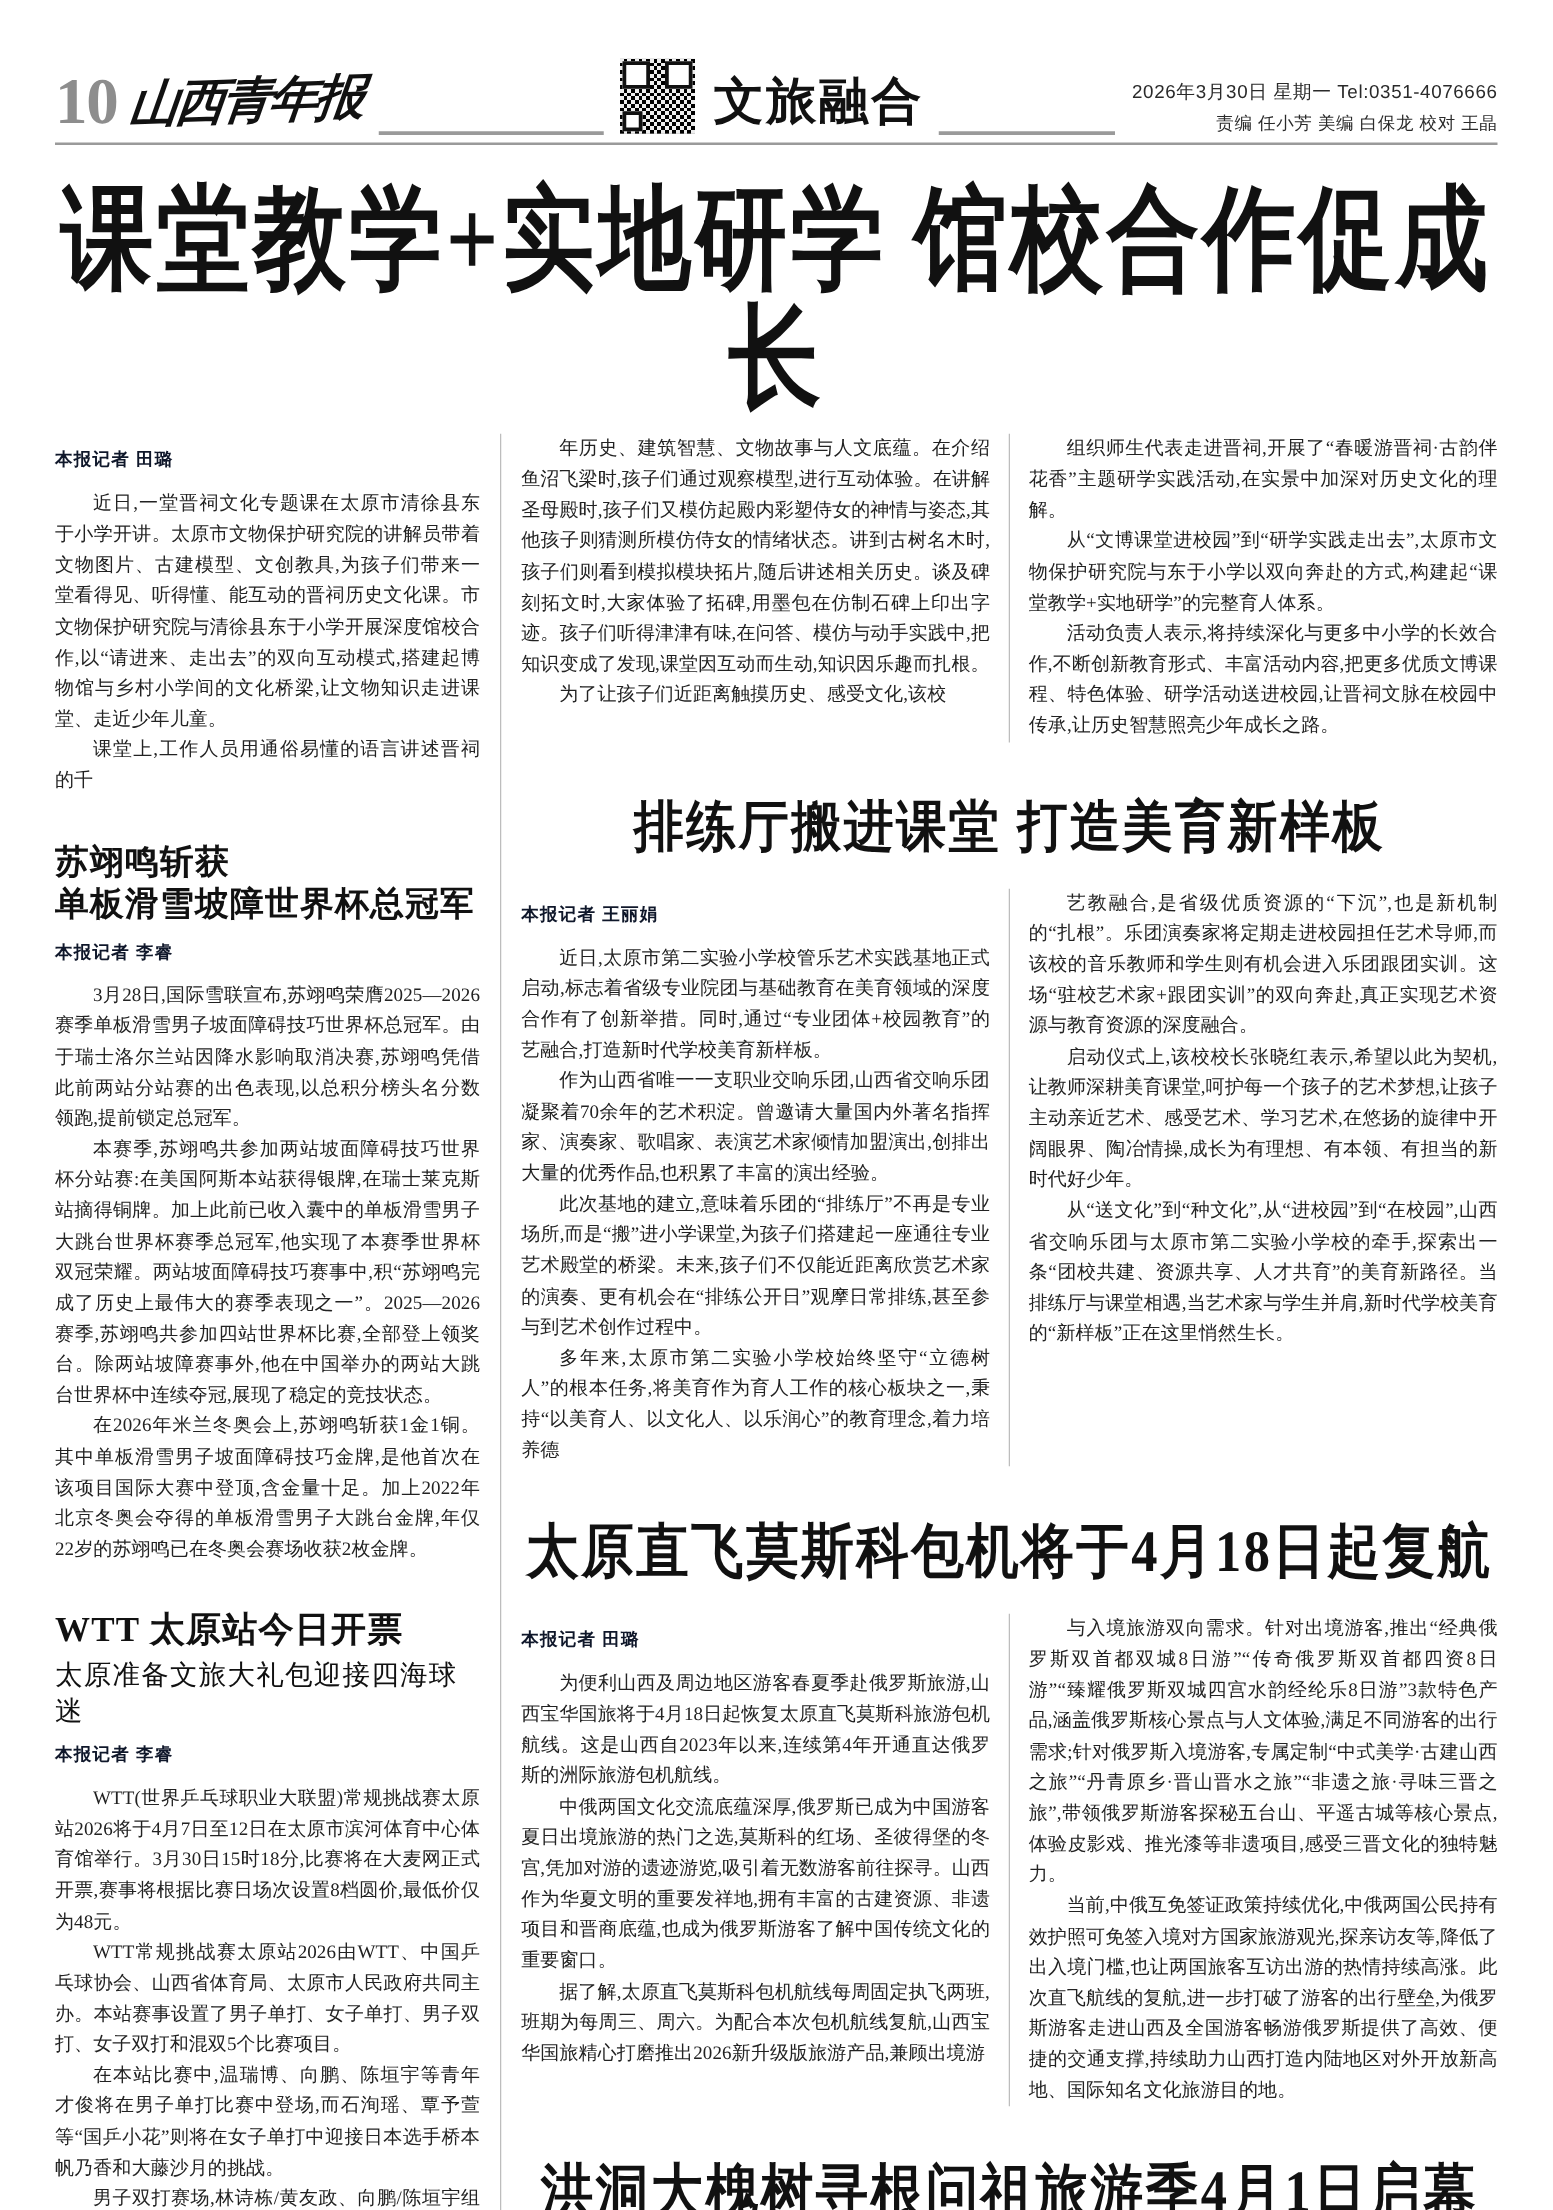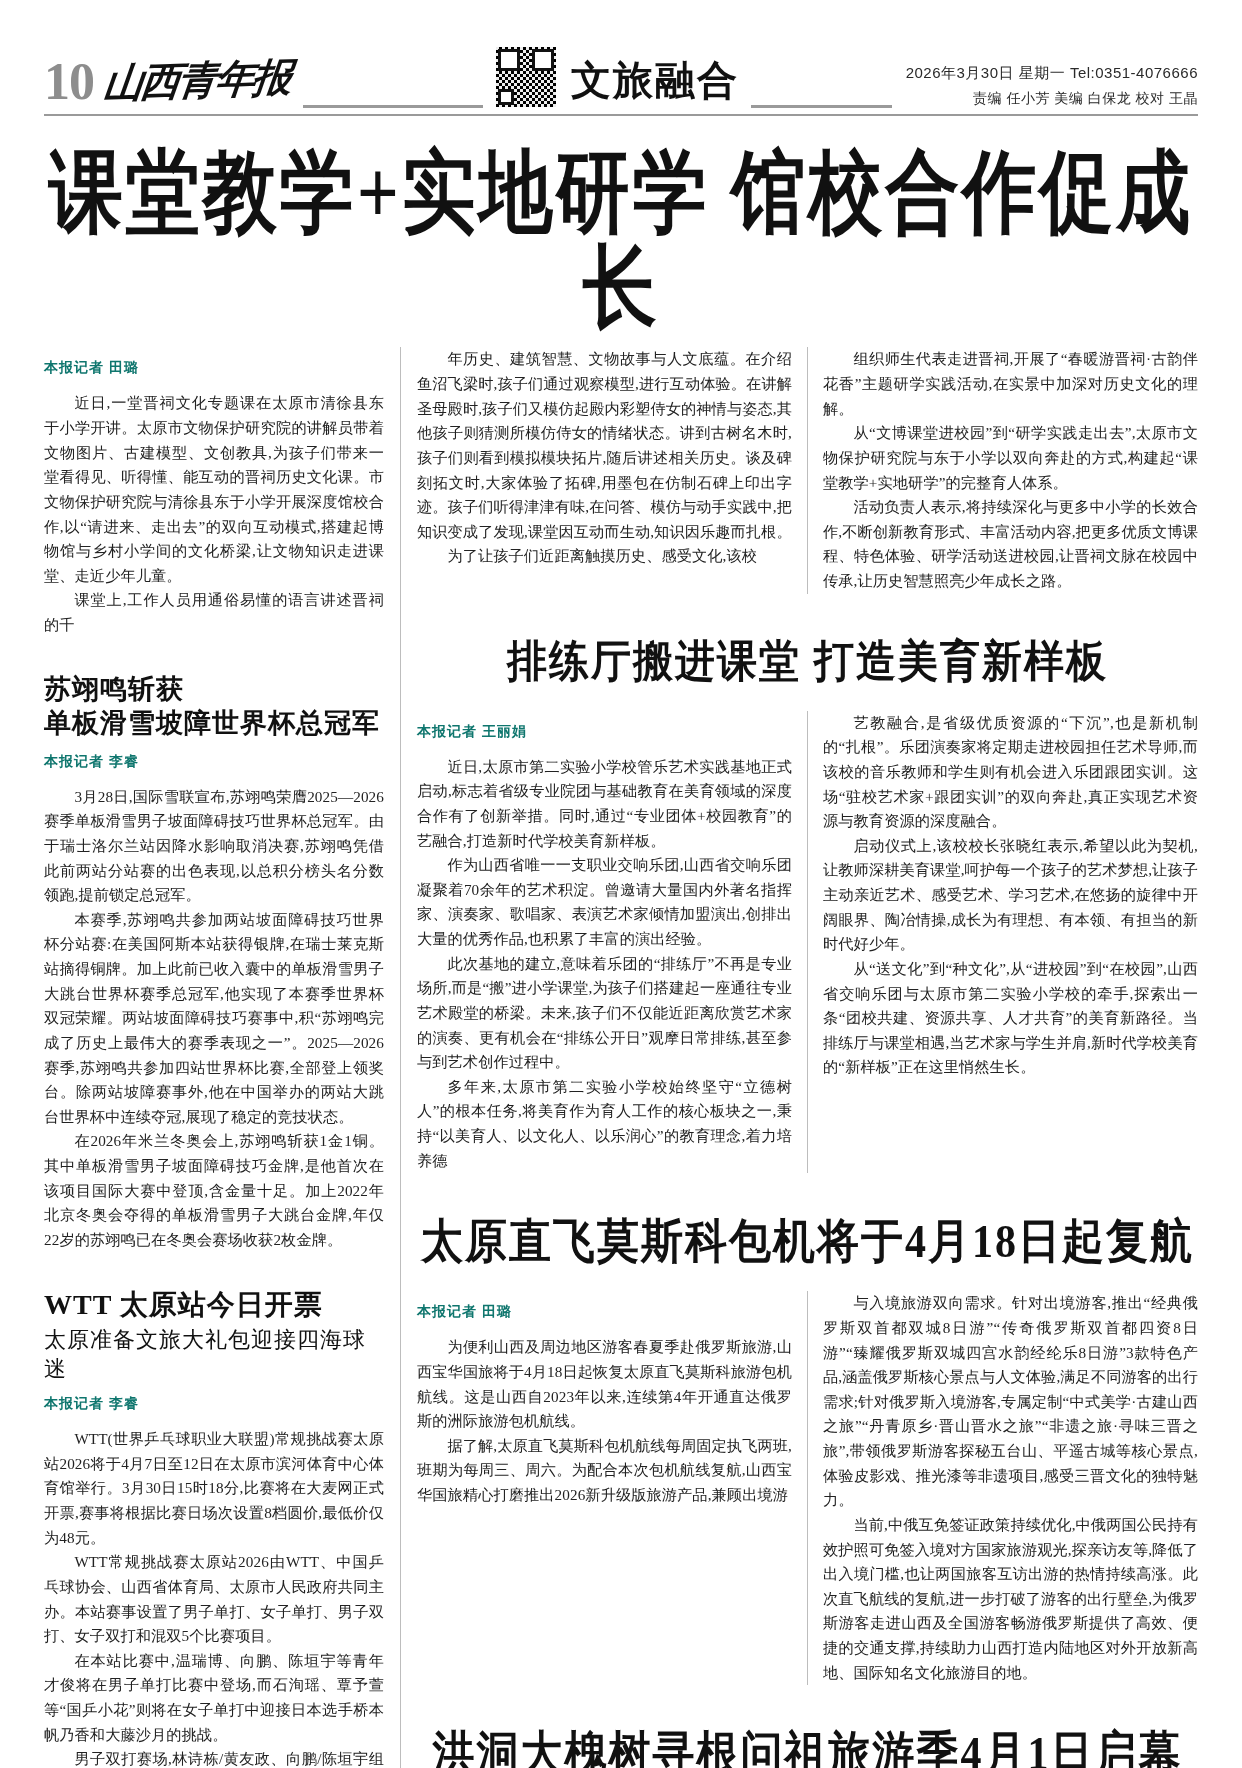--- a/index.html
+++ b/index.html
@@ -82,21 +82,21 @@
   .vline { width:1px; background:#bdbdbd; margin:0 16px; flex:0 0 1px; }
   .colR { flex:1 1 auto; }
 
   .two-sub { display:flex; }
   .sub { flex:1 1 0; }
   .subline { width:1px; background:#bdbdbd; margin:0 15px; flex:0 0 1px; }
 
   
   .byline {
     font-family:"Liberation Sans","DejaVu Sans",sans-serif;
-    font-size:14px; font-weight:700; color:#0f766e;
+    font-size:14px; font-weight:700; color:#0f172a;
     margin:12px 0 14px 0; letter-spacing:1px;
   }
   p.body {
     font-size:15.2px; line-height:1.62; text-align:justify;
     margin:0 0 0 0; text-indent:2em; color:#222;
     font-family:"Liberation Serif","DejaVu Serif",serif;
     letter-spacing:0.1px;
   }
   p.body + p.body { margin-top:0; }
 
@@ -226,20 +226,21 @@
       </div>
 
       <div class="sep-gap-lg"></div>
 
       <div>
         <div class="hl-big-serif">太原直飞莫斯科包机将于4月18日起复航</div>
         <div class="two-sub" style="margin-top:22px;">
           <div class="sub">
             <div class="byline">本报记者  田璐</div>
             <p class="body">为便利山西及周边地区游客春夏季赴俄罗斯旅游,山西宝华国旅将于4月18日起恢复太原直飞莫斯科旅游包机航线。这是山西自2023年以来,连续第4年开通直达俄罗斯的洲际旅游包机航线。</p>
+            <p class="body">中俄两国文化交流底蕴深厚,俄罗斯已成为中国游客夏日出境旅游的热门之选,莫斯科的红场、圣彼得堡的冬宫,凭加对游的遗迹游览,吸引着无数游客前往探寻。山西作为华夏文明的重要发祥地,拥有丰富的古建资源、非遗项目和晋商底蕴,也成为俄罗斯游客了解中国传统文化的重要窗口。</p>
             <p class="body">据了解,太原直飞莫斯科包机航线每周固定执飞两班,班期为每周三、周六。为配合本次包机航线复航,山西宝华国旅精心打磨推出2026新升级版旅游产品,兼顾出境游</p>
           </div>
           <div class="subline"></div>
           <div class="sub">
             <p class="body">与入境旅游双向需求。针对出境游客,推出“经典俄罗斯双首都双城8日游”“传奇俄罗斯双首都四资8日游”“臻耀俄罗斯双城四宫水韵经纶乐8日游”3款特色产品,涵盖俄罗斯核心景点与人文体验,满足不同游客的出行需求;针对俄罗斯入境游客,专属定制“中式美学·古建山西之旅”“丹青原乡·晋山晋水之旅”“非遗之旅·寻味三晋之旅”,带领俄罗斯游客探秘五台山、平遥古城等核心景点,体验皮影戏、推光漆等非遗项目,感受三晋文化的独特魅力。</p>
             <p class="body">当前,中俄互免签证政策持续优化,中俄两国公民持有效护照可免签入境对方国家旅游观光,探亲访友等,降低了出入境门槛,也让两国旅客互访出游的热情持续高涨。此次直飞航线的复航,进一步打破了游客的出行壁垒,为俄罗斯游客走进山西及全国游客畅游俄罗斯提供了高效、便捷的交通支撑,持续助力山西打造内陆地区对外开放新高地、国际知名文化旅游目的地。</p>
           </div>
         </div>
       </div>
 

